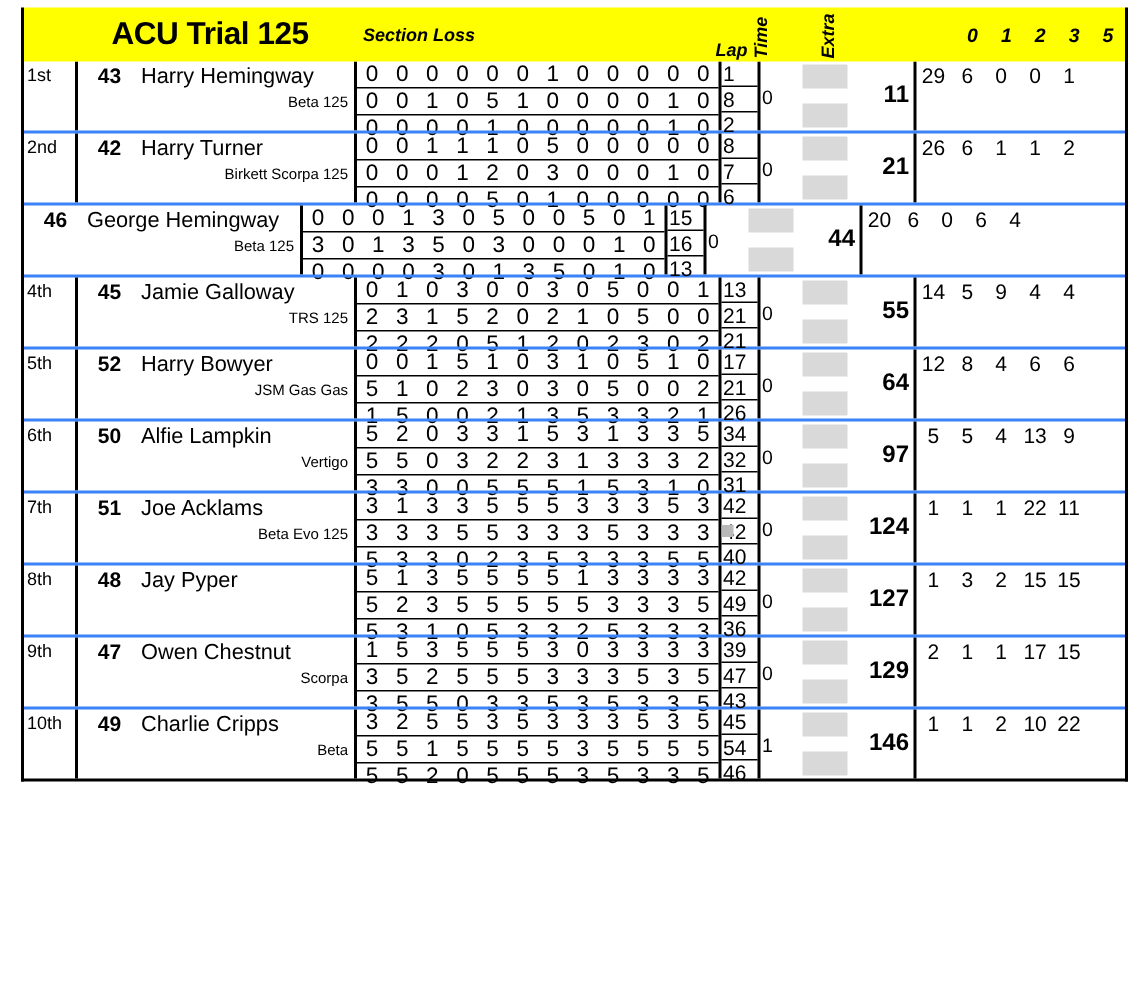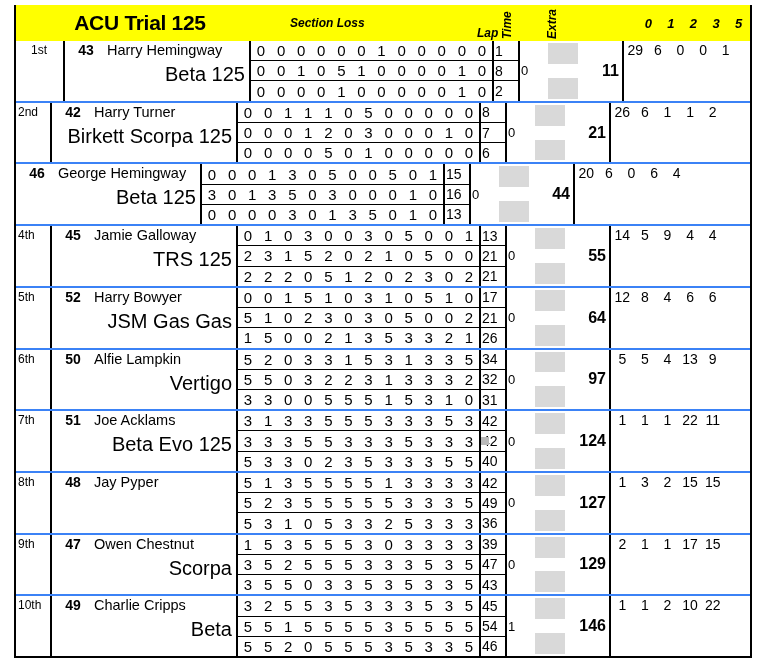--- a/index.html
+++ b/index.html
@@ -13,21 +13,21 @@
     width: 760px;
     height: 663px;
     background: #ffffff;
     overflow: hidden;
   }
   .grid {
     position: absolute;
     left: 14px;
     top: 5px;
     width: 738px;
-    height: 653px;
+    height: 516px;
     border: 2px solid #000;
     border-top: none;
     display: flex;
     flex-direction: column;
   }
 
   
   .hdr {
     height: 36px;
     background: #ffff00;
@@ -49,21 +49,20 @@
   }
   .hdr-sectionloss {
     flex: 1 1 auto;
     display: flex;
     align-items: center;
     font-size: 12px;
     font-style: italic;
     font-weight: bold;
     color: #000;
     padding-left: 4px;
-    margin-left: 48px;
   }
   .hdr-lap {
     width: 30px;
     display: flex;
     align-items: center;
     justify-content: flex-start;
     font-size: 12px;
     font-style: italic;
     font-weight: bold;
     margin-top: 20px;
@@ -100,21 +99,21 @@
   }
 
   
   .rows { flex: 1 1 auto; display: flex; flex-direction: column; }
   .row {
     flex: 1 1 0;
     display: flex;
     border-top: 2px solid #3b82f6;
     min-height: 0;
   }
-  .rows .row:first-child { border-top: none; justify-content: center; }
+  .rows .row:first-child { border-top: none; }
 
   .c-pos {
     width: 36px;
     border-right: 2px solid #000;
     font-size: 12px;
     font-weight: normal;
     padding: 2px 0 0 2px;
   }
   .c-rider {
     width: 186px;
@@ -136,21 +135,21 @@
     font-weight: bold;
   }
   .rider-name {
     font-size: 14.5px;
     font-weight: normal;
     white-space: nowrap;
   }
   .bike-line {
     height: 21px;
     text-align: right;
-    font-size: 20px;
+    font-size: 10px;
     white-space: nowrap;
   }
 
   .c-sections {
     width: 243px;
     border-right: 2px solid #000;
     display: flex;
     flex-direction: column;
   }
   .s-lap {

